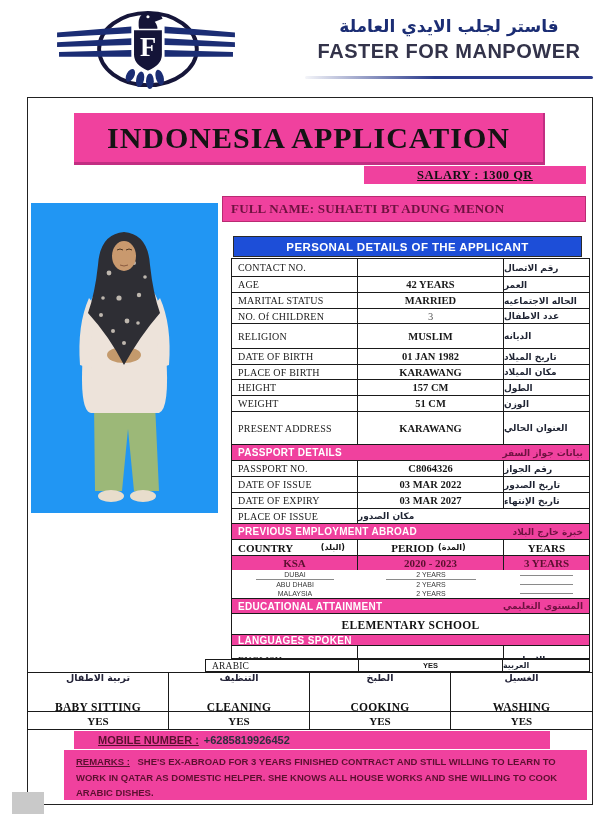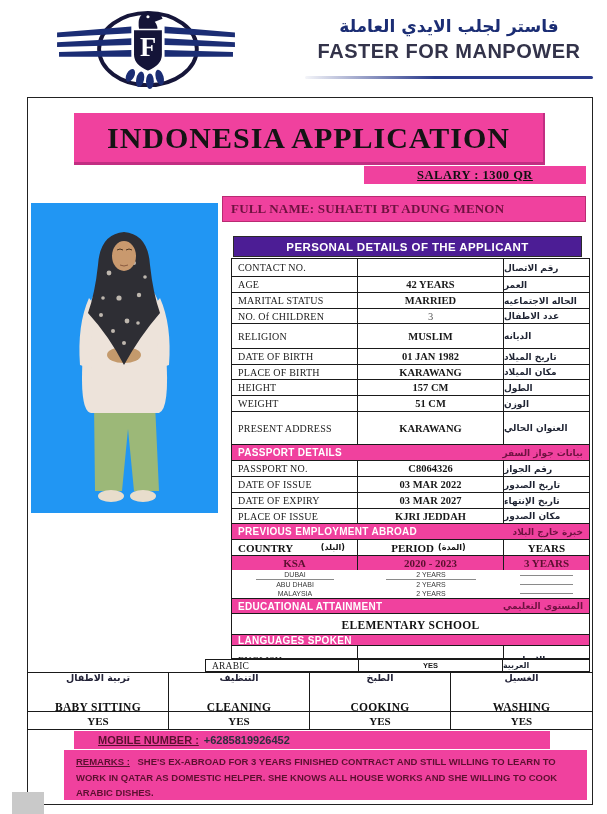--- a/index.html
+++ b/index.html
@@ -25,21 +25,21 @@
                   display:flex; align-items:center; justify-content:center;
                   font-weight:bold; font-size:12.5px; color:#111; text-decoration:underline; letter-spacing:0.5px; }
 
   
   .photo { position:absolute; left:31px; top:203px; width:187px; height:310px; background:#2196F3; }
 
   
   .fullname { position:absolute; left:222px; top:196px; width:364px; height:26px; background:#F0419E;
               border:1.5px solid #b92a72; display:flex; align-items:center; padding-left:8px;
               font-weight:bold; font-size:13px; color:#6E1240; letter-spacing:0.2px; }
-  .pd-header { position:absolute; left:233px; top:236px; width:349px; height:21px; background:#4c1d95; border:1px solid #2a2a2a;
+  .pd-header { position:absolute; left:233px; top:236px; width:349px; height:21px; background:#1d4ed8; border:1px solid #2a2a2a;
                display:flex; align-items:center; justify-content:center;
                font-family:"Liberation Sans", sans-serif; font-weight:bold; font-size:11.5px; color:#fff; letter-spacing:0.4px; }
 
   
   .mtable { position:absolute; left:231px; top:258px; width:359px; height:401px; border:1px solid #1a1a1a; background:#fff; }
   .tr { display:grid; grid-template-columns:126px 146px 1fr; border-top:1px solid #1a1a1a; }
   .tr:first-child { border-top:none; }
   .td { display:flex; align-items:center; overflow:hidden; }
   .td.lbl { padding-left:6px; font-size:10px; color:#1c1c1c; border-right:1px solid #1a1a1a; letter-spacing:0.2px; }
   .td.val { justify-content:center; font-weight:bold; font-size:10.5px; color:#181818; border-right:1px solid #1a1a1a; }
@@ -228,21 +228,20 @@
       <div class="td val">03 MAR 2022</div>
       <div class="td ar">تاريخ الصدور</div>
     </div>
     <div class="tr" style="height:16px">
       <div class="td lbl">DATE OF EXPIRY</div>
       <div class="td val">03 MAR 2027</div>
       <div class="td ar">تاريخ الإنتهاء</div>
     </div>
     <div class="tr" style="height:15px">
       <div class="td lbl">PLACE OF ISSUE</div>
-      <div class="td val">KJRI JEDDAH</div>
       <div class="td ar">مكان الصدور</div>
     </div>
 
     <div class="tr bar" style="height:16px">
       <span class="bar-en">PREVIOUS EMPLOYMENT ABROAD</span>
       <span class="bar-ar">خبرة خارج البلاد</span>
     </div>
     <div class="tr colhdr" style="height:16px">
       <div class="td c1">
         <span>COUNTRY</span>

